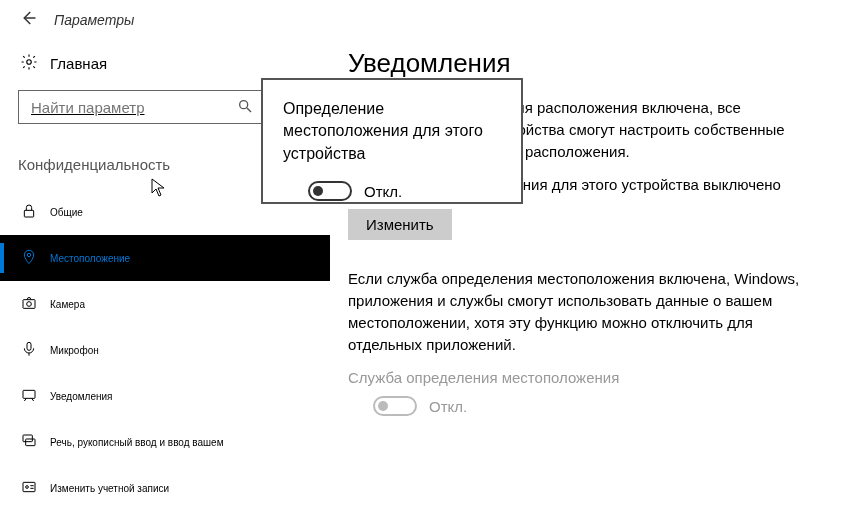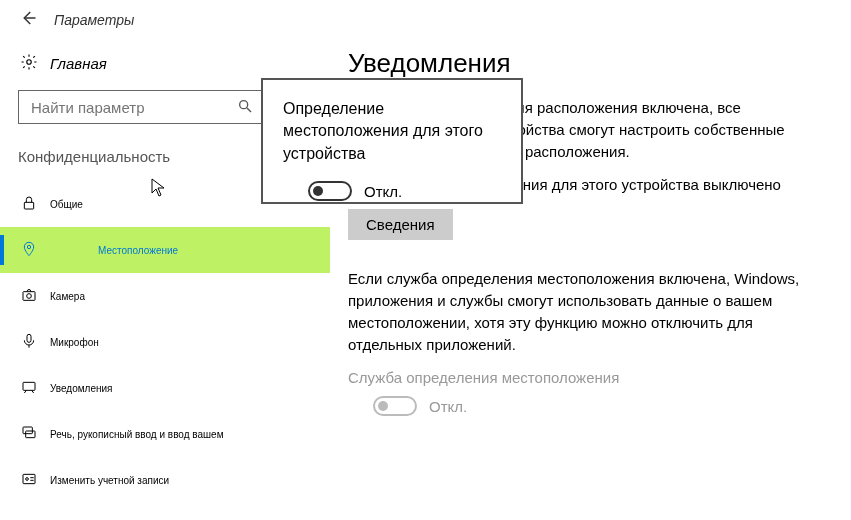--- a/index.html
+++ b/index.html
@@ -52,41 +52,41 @@
     padding-left: 18px;
     padding-right: 28px;
     box-sizing: border-box;
   }
   .home-row {
     display: flex;
     align-items: center;
     height: 42px;
     margin-top: 2px;
     margin-bottom: 6px;
-    font-style: italic;
   }
   .home-row .icon {
     width: 22px;
     display: inline-block;
     text-align: center;
   }
   .home-row .label {
     margin-left: 10px;
     font-size: 15px;
   }
   .search-box {
     display: flex;
     align-items: center;
     border: 1px solid #666;
     height: 34px;
     width: 246px;
-    margin-bottom: 24px;
+    margin-bottom: 32px;
     box-sizing: border-box;
     padding: 0 10px;
     justify-content: space-between;
+    text-decoration: underline;
   }
   .search-box input {
     border: none;
     outline: none;
     font-size: 15px;
     width: 200px;
     background: transparent;
     font-family: inherit;
   }
   .category {
@@ -104,22 +104,21 @@
     position: relative;
     cursor: default;
   }
   .nav-item .icon {
     width: 22px;
     display: inline-block;
     text-align: center;
     color: #000;
   }
   .nav-item.selected {
-    background: #bef264;
-    gap: 48px;
+    background: #000000;
   }
   .nav-item.selected .icon, .nav-item.selected .label {
     color: #0078d7;
   }
   .nav-item.selected::before {
     content: '';
     position: absolute;
     left: 0;
     top: 8px;
     bottom: 8px;
@@ -367,21 +366,21 @@
 
     </div>
 
     <div class="right">
       <div class="h1">Уведомления</div>
 
       <div class="para">Если служба определения расположения включена, все пользователи этого устройства смогут настроить собственные параметры определения расположения.</div>
 
       <div class="status-line">Определение расположения для этого устройства выключено</div>
 
-      <button class="btn">Сведения</button>
+      <button class="btn">Изменить</button>
 
       <div class="para">Если служба определения местоположения включена, Windows, приложения и службы смогут использовать данные о вашем местоположении, хотя эту функцию можно отключить для отдельных приложений.</div>
 
       <div class="disabled-label">Служба определения местоположения</div>
 
       <div class="toggle-row disabled">
         <span class="toggle">
           <span class="knob"></span>
         </span>
         <span class="toggle-label">Откл.</span>

